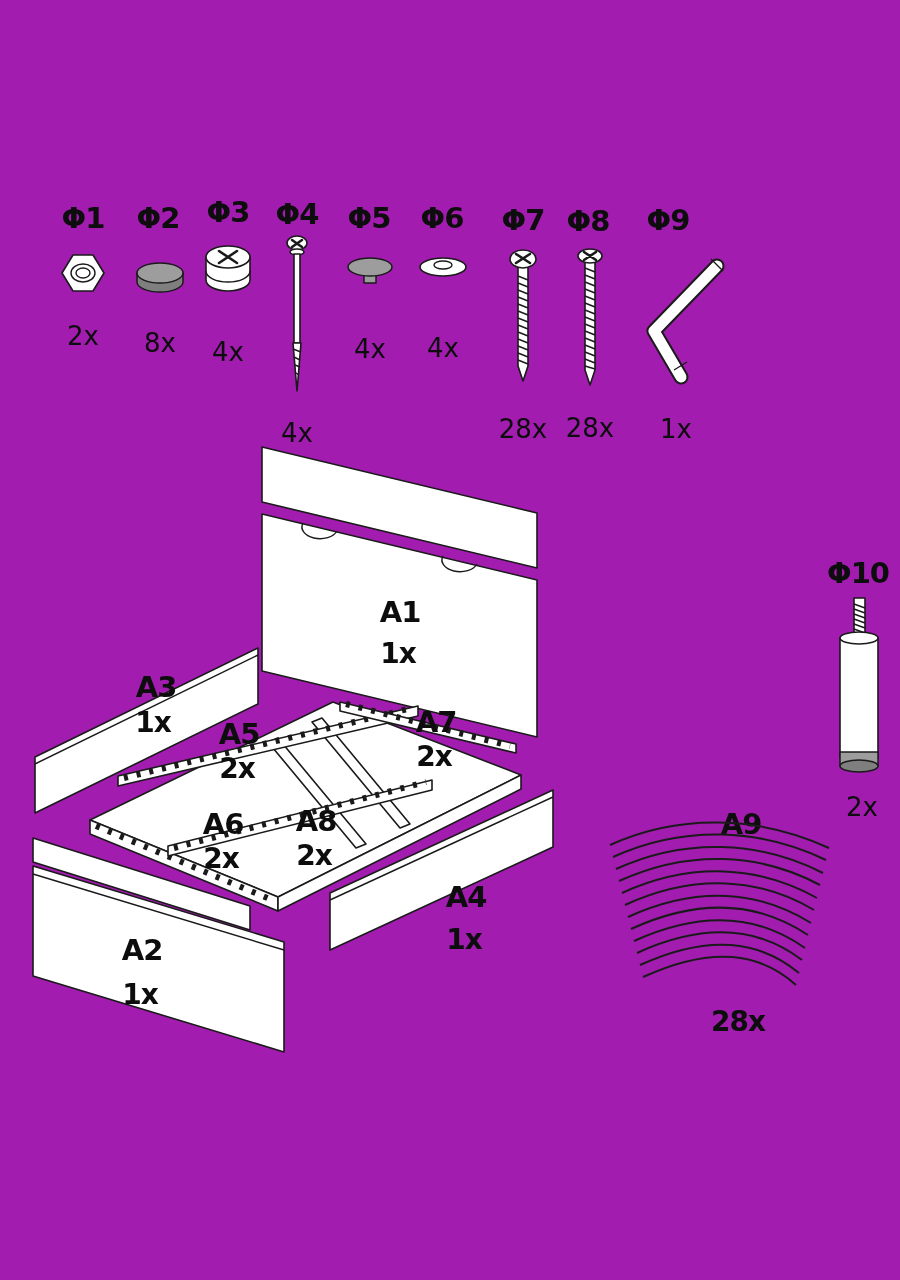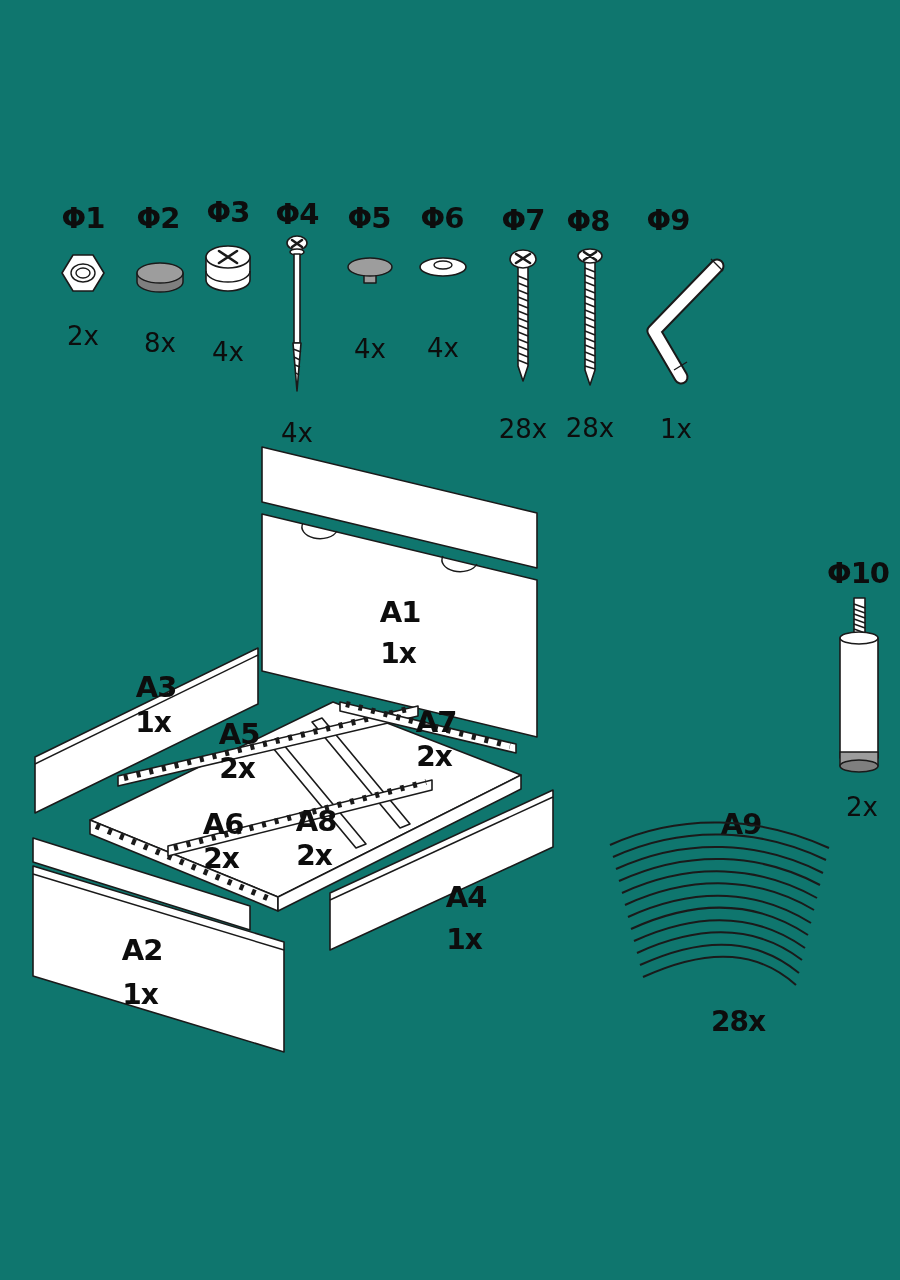--- a/index.html
+++ b/index.html
@@ -1,16 +1,16 @@
 <!DOCTYPE html>
 <html><head>
 <meta charset="utf-8">
 <style>
   html,body{margin:0;padding:0;background:#ffffff;}
-  .page{position:relative;width:900px;height:1280px;background:#0f766e;overflow:hidden;
+  .page{position:relative;width:900px;height:1280px;background:#a21caf;overflow:hidden;
         font-family:"DejaVu Sans",sans-serif;}
   svg{display:block;}
   .ol  {fill:#ffffff;stroke:#1a1a1a;stroke-width:1.6;stroke-linejoin:round;}
   .olg {fill:#9d9d9d;stroke:#1a1a1a;stroke-width:1.5;stroke-linejoin:round;}
   .olg2{fill:#7f7f7f;stroke:#1a1a1a;stroke-width:1.5;stroke-linejoin:round;}
   .st  {fill:none;stroke:#1a1a1a;stroke-width:1.4;}
   .xk  {fill:none;stroke:#1a1a1a;stroke-width:2.6;stroke-linecap:round;}
   .notch{fill:none;stroke:#1a1a1a;stroke-width:6;stroke-dasharray:4 9;}
   .slat{fill:none;stroke:#1a1a1a;stroke-width:2;}
   .key-out{fill:none;stroke:#1a1a1a;stroke-width:15;stroke-linecap:round;stroke-linejoin:round;}

